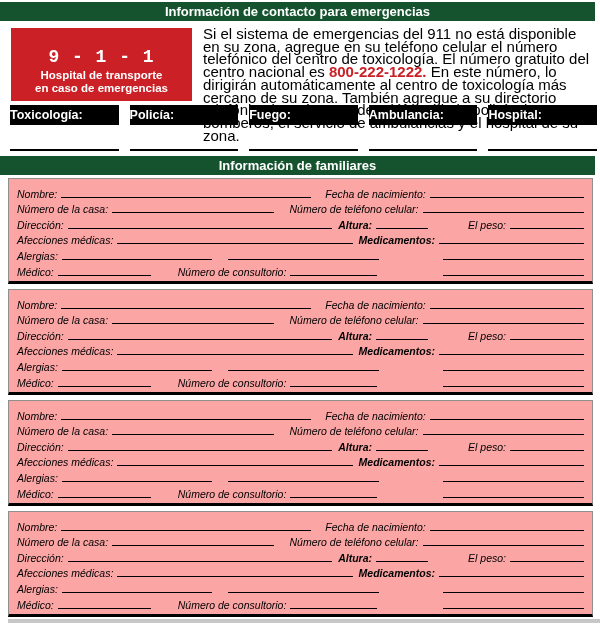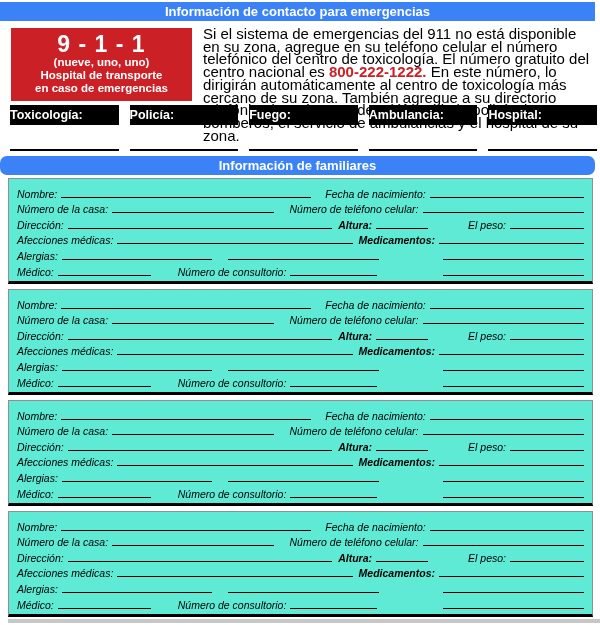--- a/index.html
+++ b/index.html
@@ -1,47 +1,47 @@
 <!DOCTYPE html>
 <html><head>
 <meta charset="utf-8">
 <style>
   html,body{margin:0;padding:0;background:#ffffff;}
   .page{position:relative;width:600px;height:625px;background:#ffffff;overflow:hidden;
         font-family:"Liberation Sans",sans-serif;color:#000;}
 
   
-  .bar{position:absolute;left:0;right:5px;height:19px;background:#3b82f6;color:#fff;
+  .bar{position:absolute;left:0;right:5px;height:19px;background:#14532d;color:#fff;
        font-weight:bold;font-size:13px;line-height:19px;text-align:center;}
   .bar-top{top:2px;}
-  .bar-family{top:156px;border-radius:7px;}
+  .bar-family{top:156px;}
 
   
   .red-box{position:absolute;left:11px;top:28px;width:181px;height:73px;background:#cb2026;
            color:#fff;text-align:center;font-weight:bold;}
-  .red-box .big{margin-top:5px;font-size:23px;line-height:23px;letter-spacing:1px;}
+  .red-box .big{margin-top:18px;font-size:18px;line-height:23px;letter-spacing:1px;font-family:Liberation Mono, monospace;}
   .red-box .sub{font-size:11.5px;line-height:13px;}
 
   
   .paragraph{position:absolute;left:203px;top:28px;width:393px;font-size:15px;
              line-height:12.7px;text-align:left;}
   .paragraph .phone{color:#cb2026;font-weight:bold;}
 
   
   .contact-row{position:absolute;top:105px;left:10px;right:3px;display:flex;gap:11px;}
   .contact-box{flex:1;height:20px;background:#000;color:#fff;font-weight:bold;
                font-size:12.5px;line-height:20px;}
   .contact-lines{position:absolute;top:134px;left:10px;right:3px;display:flex;gap:11px;height:17px;}
   .contact-line{flex:1;border-bottom:2px solid #000;}
 
   
   .sections{position:absolute;top:178px;left:8px;right:7px;}
   .family-section{box-sizing:border-box;height:106px;margin-bottom:5px;
                   border:1px solid #8f8f8f;border-bottom:3px solid #000;
-                  padding:6px 8px 0 8px;background:#5eead4;}
+                  padding:6px 8px 0 8px;background:#fca5a5;}
   .fs-row{display:flex;align-items:flex-end;height:15.6px;font-size:10.5px;font-style:italic;}
   .lbl{white-space:nowrap;padding-bottom:1px;}
   .line{height:0;border-bottom:1px solid #000;margin-bottom:3px;margin-left:4px;}
   .fxA{flex:1.62;}  .fxB{flex:1;}
   .w52{width:52px;} .w74{width:74px;} .w145{width:145px;} .w150{width:150px;}
   .w151{width:151px;margin-left:16px;} .w93{width:93px;} .w87{width:87px;}
   .w141{width:141px;margin-left:auto;}
   .ml6{margin-left:6px;font-weight:bold;} .ml14{margin-left:14px;} .ml16{margin-left:16px;}
   .ml27{margin-left:27px;} .ml40{margin-left:40px;}
   .spacer{flex:1;border:none;}
@@ -53,21 +53,20 @@
 <body>
 
 <div class="page">
 
   <div class="bar bar-top">
     <span>Información de contacto para emergencias</span>
   </div>
 
   <div class="red-box">
     <div class="big">9 - 1 - 1</div>
-    <div class="sub">(nueve, uno, uno)</div>
     <div class="sub">Hospital de transporte</div>
     <div class="sub">en caso de emergencias</div>
   </div>
 
   <div class="paragraph"><span>Si el sistema de emergencias del 911 no está disponible en su zona, agregue en su teléfono celular el número telefónico del centro de toxicología. El número gratuito del centro nacional es </span><span class="phone">800-222-1222.</span><span> En este número, lo dirigirán automáticamente al centro de toxicología más cercano de su zona. También agregue a su directorio telefónico los números de teléfono de la policía, los bomberos, el servicio de ambulancias y el hospital de su zona.</span></div>
 
   <div class="contact-row">
     <div class="contact-box">Toxicología:</div>
     <div class="contact-box">Policía:</div>
     <div class="contact-box">Fuego:</div>

